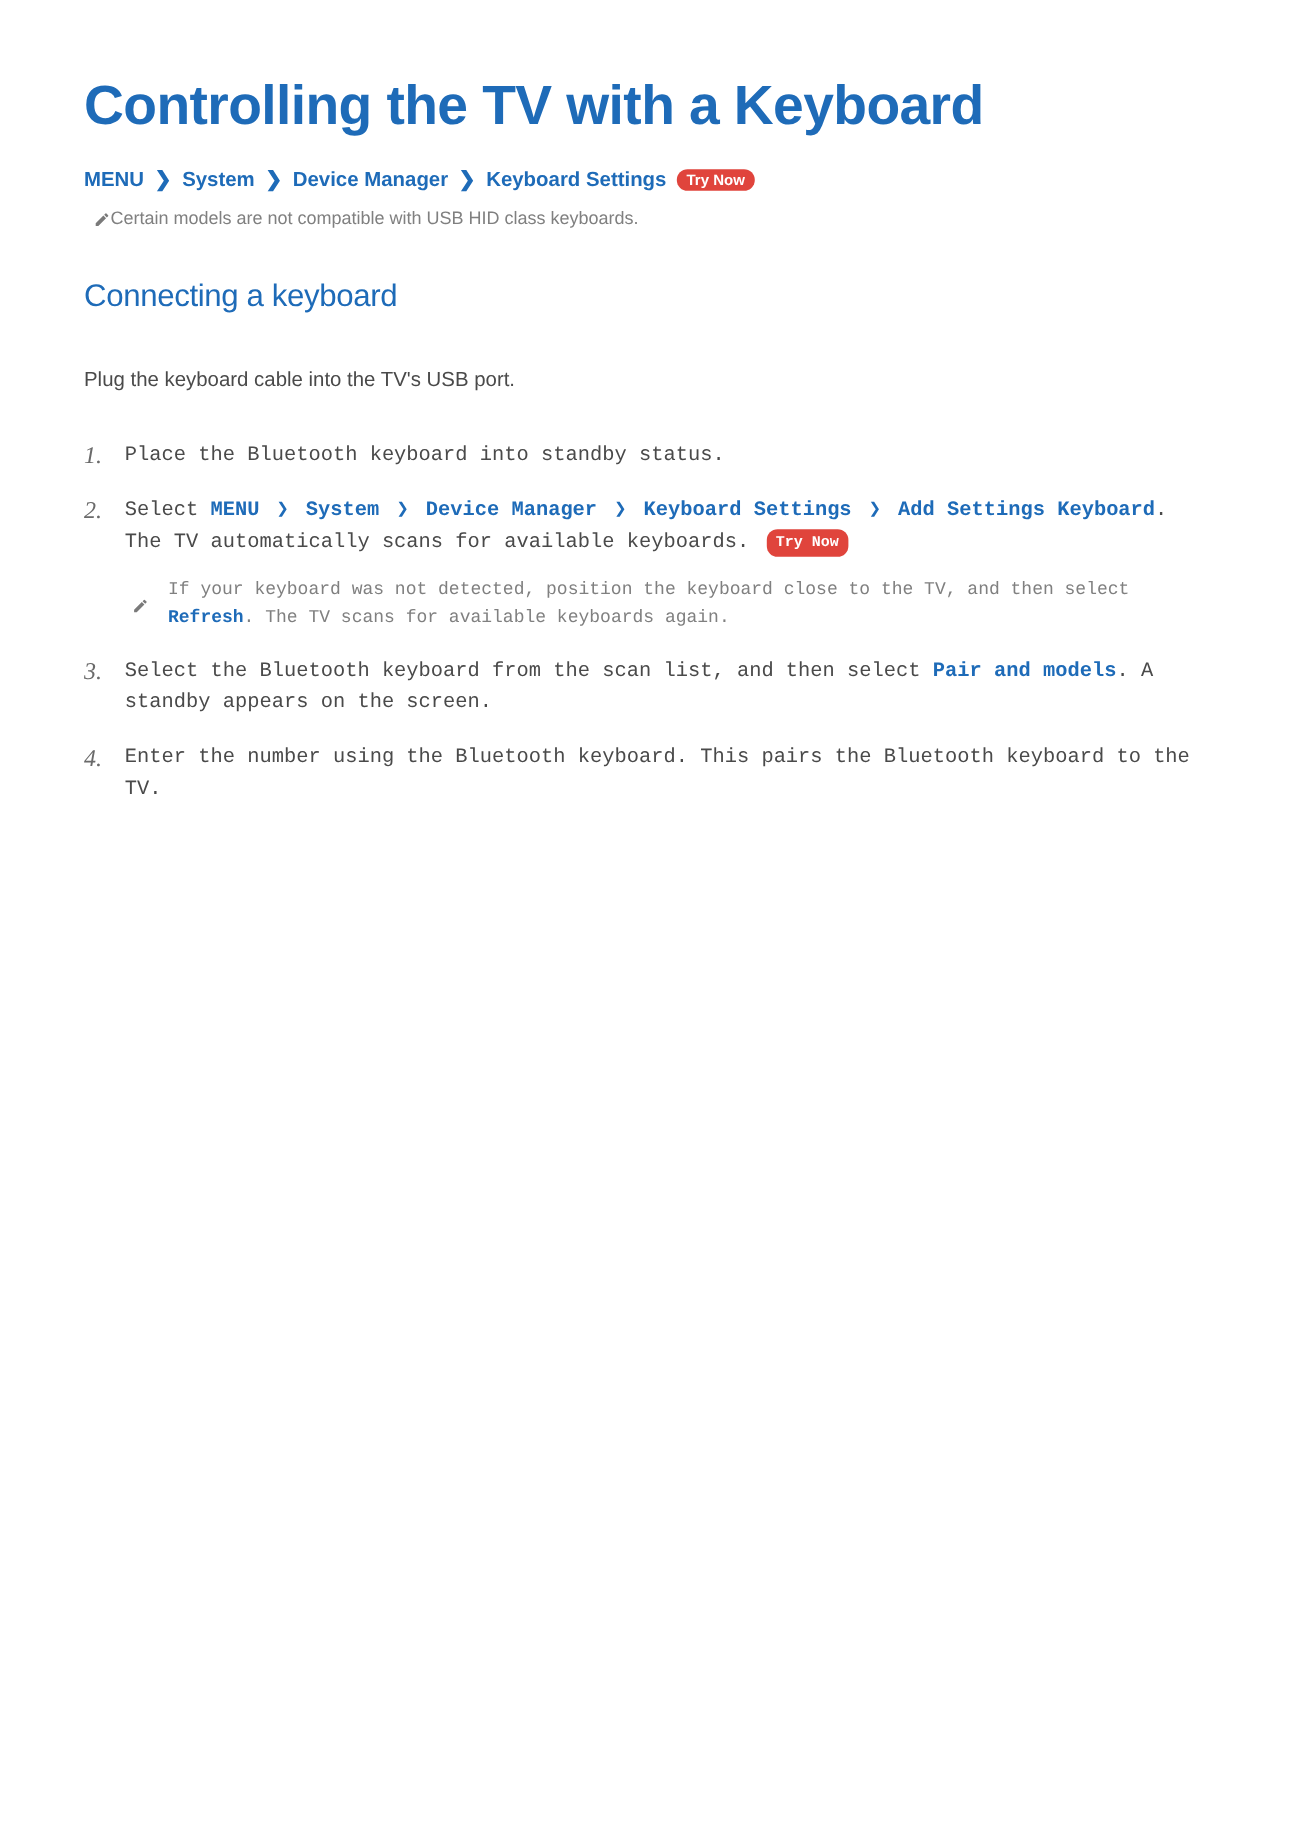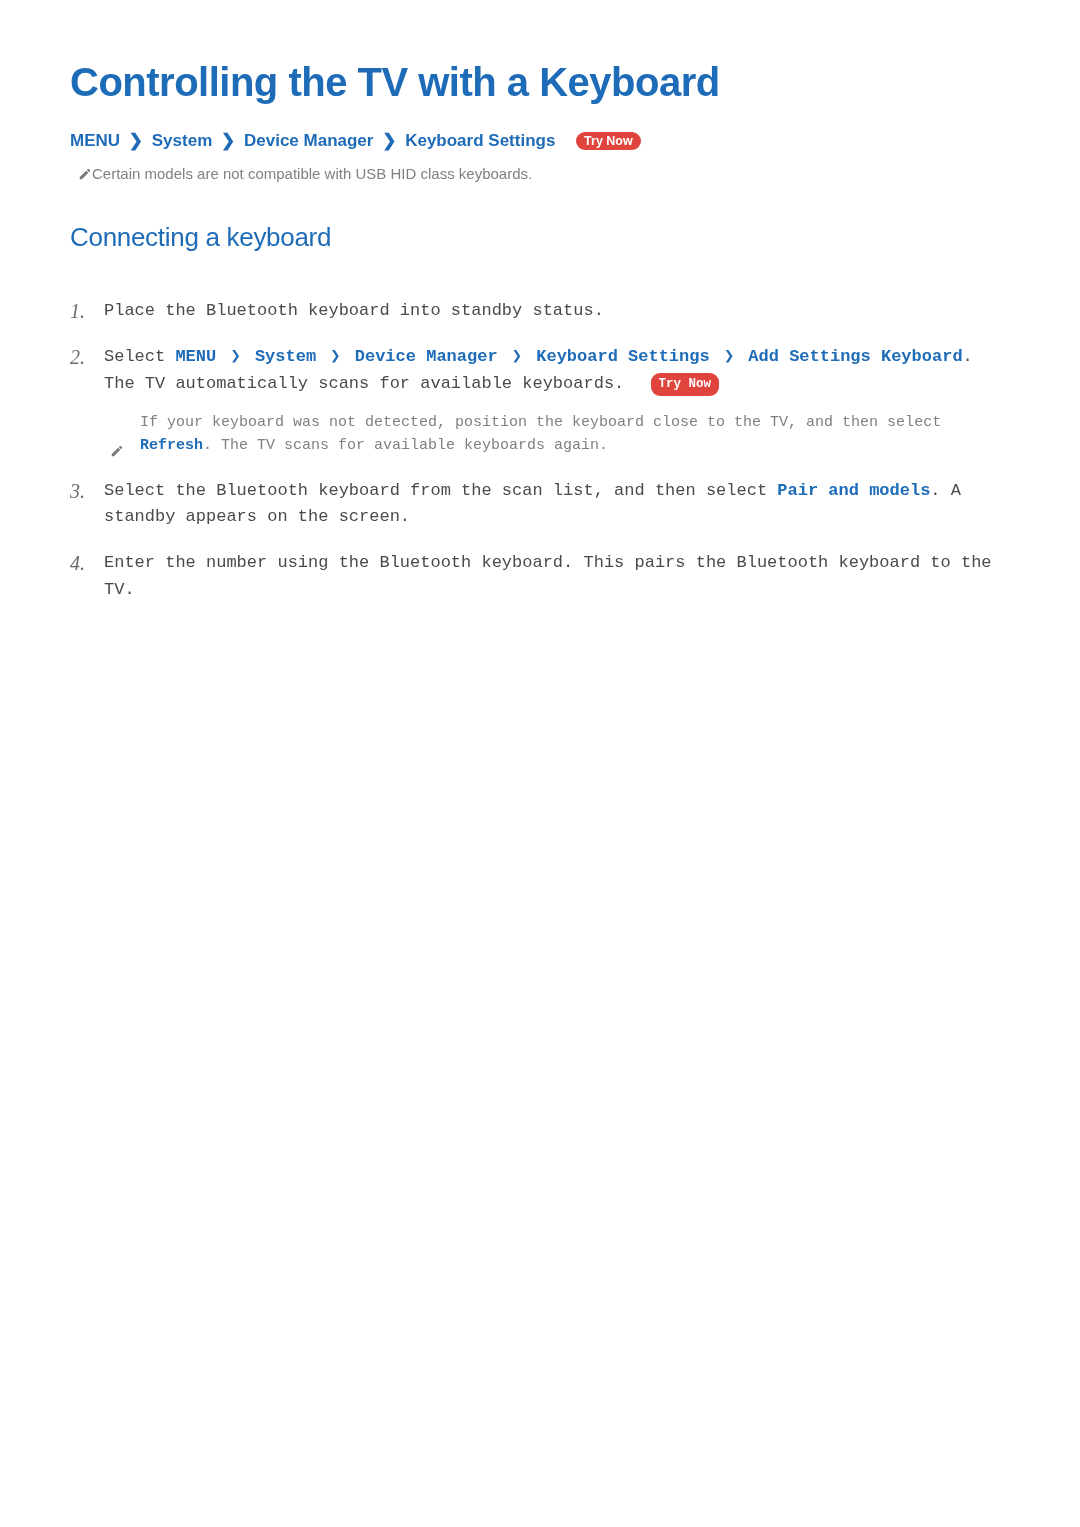--- a/index.html
+++ b/index.html
@@ -7,21 +7,21 @@
     padding: 0;
     width: 1080px;
     font-family: Arial, Helvetica, sans-serif;
     background: #ffffff;
     color: #4a4a4a;
   }
   .page {
     padding: 60px 70px 60px 70px;
   }
   .page-title {
-    font-size: 40px;
+    font-size: 46px;
     font-weight: 700;
     color: #1e6bb8;
     margin: 0 0 25px 0;
     letter-spacing: -0.5px;
   }
   .breadcrumb {
     font-size: 17px;
     font-weight: 700;
     margin-bottom: 14px;
     color: #1e6bb8;
@@ -112,26 +112,26 @@
     font-weight: 700;
   }
   .try-now {
     display: inline-block;
     background: #e0443c;
     color: #ffffff;
     font-size: 12.5px;
     font-weight: 600;
     padding: 2px 8px 2px 8px;
     border-radius: 9px;
-    margin-left: 16px;
+    margin-left: 4px;
     vertical-align: 1px;
   }
   .inner-note {
     display: flex;
-    align-items: flex-end;
+    align-items: center;
     gap: 16px;
     font-size: 15px;
     color: #808080;
     margin-top: 14px;
     padding-left: 6px;
     line-height: 1.55;
   }
   .inner-note .note-icon {
     flex: 0 0 14px;
     margin-top: 3px;
@@ -162,20 +162,21 @@
     <span class="note-icon">
       <svg viewBox="0 0 24 24">
           <path fill="currentColor" d="M3 17.25V21h3.75l11-11-3.75-3.75-11 11zM20.7 7.04a1 1 0 0 0 0-1.41l-2.34-2.34a1 1 0 0 0-1.41 0l-1.83 1.83 3.75 3.75 1.83-1.83z"></path>
         </svg>
     </span>
     <span>Certain models are not compatible with USB HID class keyboards.</span>
   </div>
 
   <h2 class="section-title">Connecting a keyboard</h2>
 
+  <p class="body-text">Plug the keyboard cable into the TV's USB port.</p>
 
 
   <ol class="steps">
     <li>
       <span>Place the Bluetooth keyboard into standby status.</span>
     </li>
 
     <li>
       <span>Select </span>
       <span class="bc-list">

